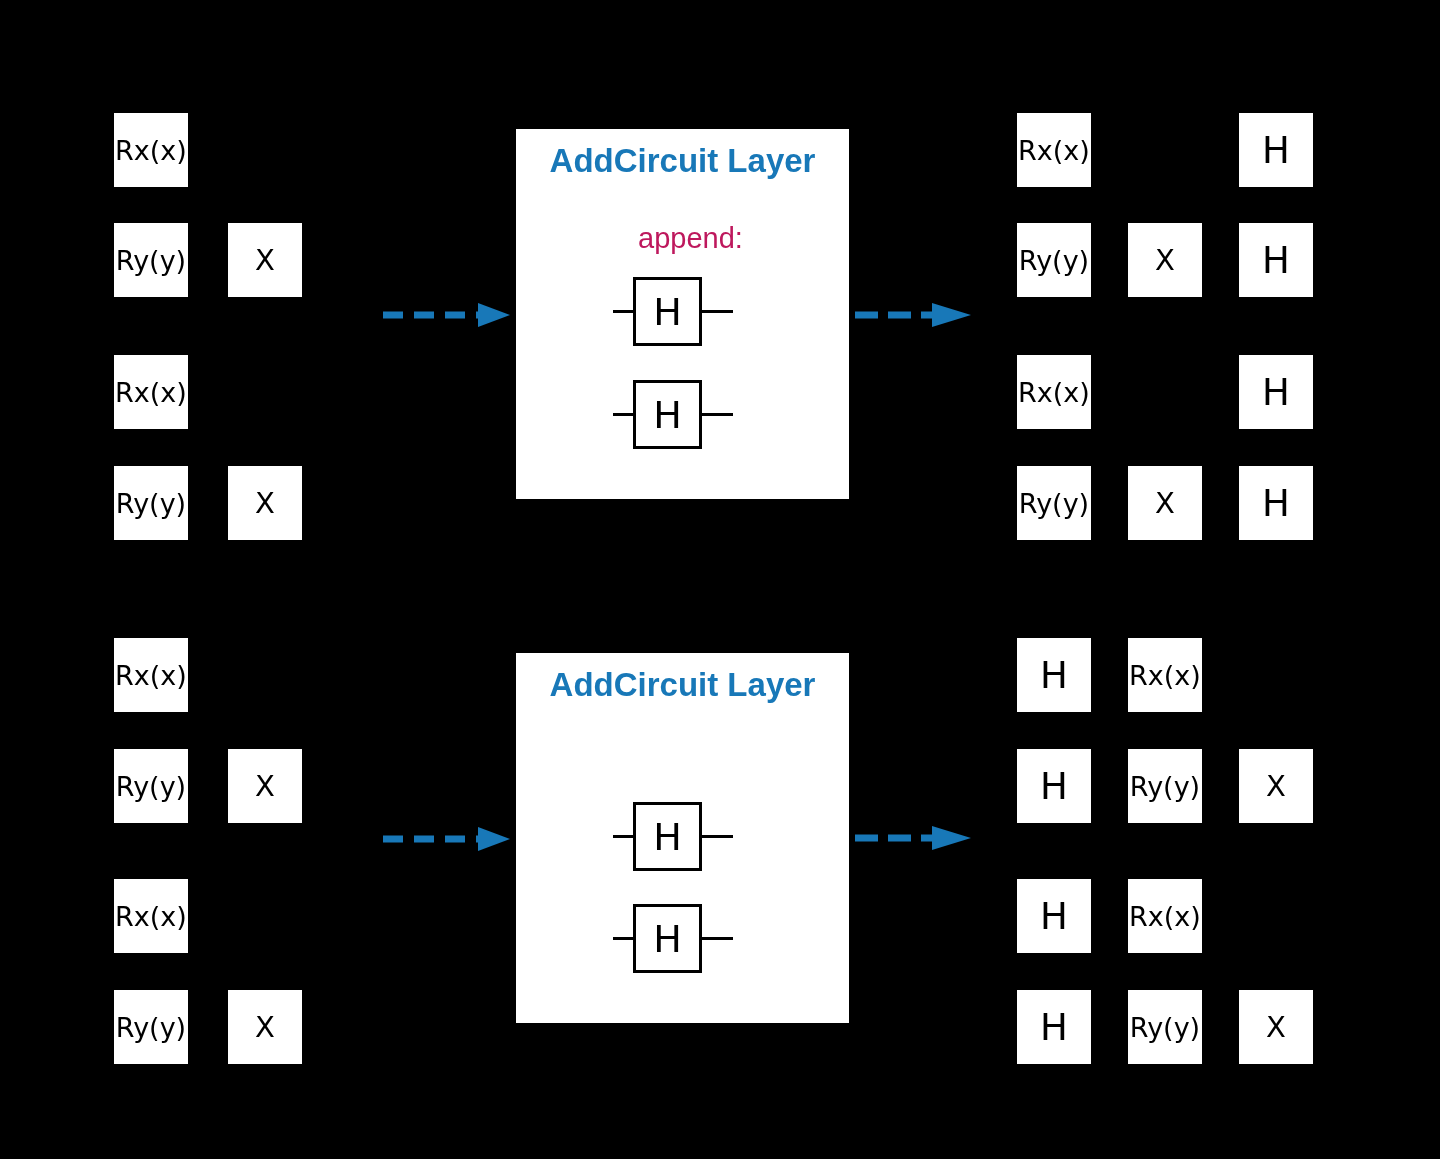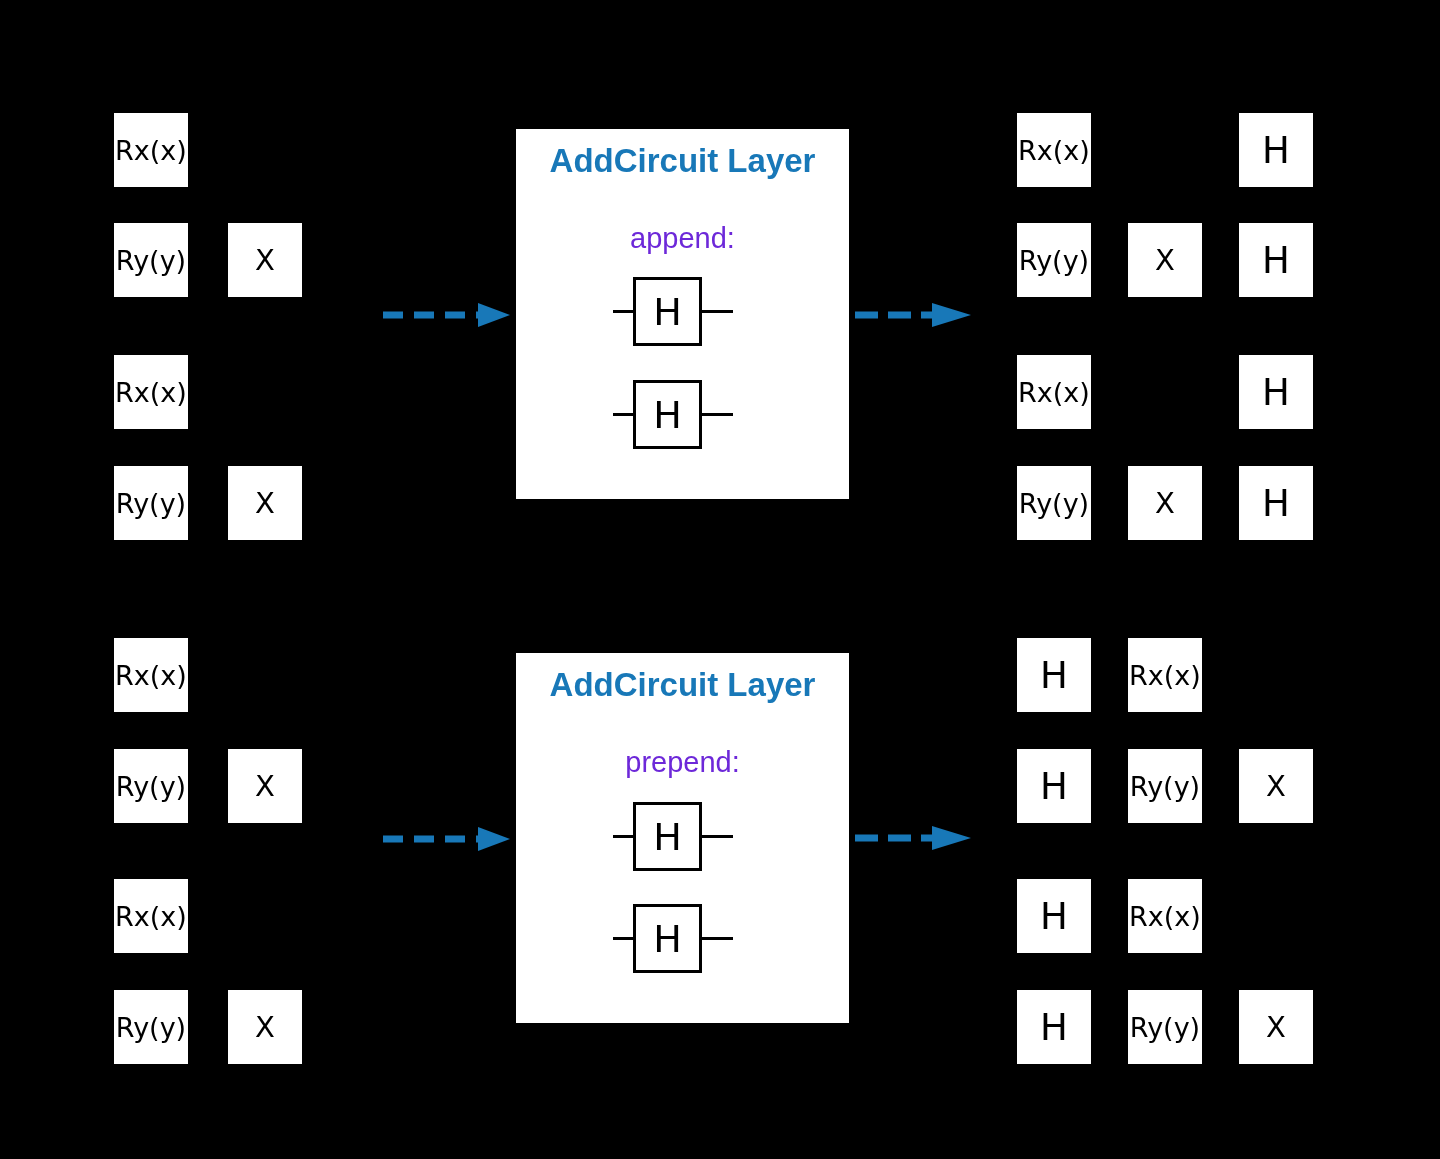--- a/index.html
+++ b/index.html
@@ -18,22 +18,22 @@
   
   .panel{
     position:absolute;width:333px;height:370px;background:#ffffff;text-decoration:underline;
   }
   .panel-title{
     position:absolute;top:13px;left:0;width:100%;text-align:center;
     font-family:"Liberation Sans",sans-serif;font-weight:bold;font-size:33px;
     color:#1878b8;
   }
   .panel-mode{
-    position:absolute;top:93px;left:0;width:100%;text-align:center;
-    font-family:"Liberation Sans",sans-serif;font-size:29px;color:#6d28d9;
+    position:absolute;top:93px;left:8px;width:100%;text-align:center;
+    font-family:"Liberation Sans",sans-serif;font-size:29px;color:#be185d;
   }
   .hunit{
     position:absolute;left:97px;height:69px;display:flex;align-items:center;
   }
   .hbox{
     width:63px;height:63px;border:3px solid #000000;background:#ffffff;
     display:flex;align-items:center;justify-content:center;
     font-size:38px;color:#000000;font-family:"DejaVu Sans",sans-serif;
   }
   .hwire{height:3px;background:#000000;}
@@ -100,21 +100,20 @@
     <div class="gate xg" style="left:228px;top:990px;">X</div>
   </div>
 
   <svg class="arrow" style="left:378px;top:822px;" width="136" height="34">
     <line x1="5" y1="17" x2="100" y2="17" stroke="#1878b8" stroke-width="7" stroke-dasharray="20 11"></line>
     <polygon points="100,5 132,17 100,29" fill="#1878b8"></polygon>
   </svg>
 
   <div class="panel" style="left:516px;top:653px;">
     <div class="panel-title">AddCircuit Layer</div>
-    <div class="panel-mode">prepend:</div>
     <div class="hunit" style="top:149px;">
       <div class="hwire" style="width:20px;"></div>
       <div class="hbox">H</div>
       <div class="hwire" style="width:31px;"></div>
     </div>
     <div class="hunit" style="top:251px;">
       <div class="hwire" style="width:20px;"></div>
       <div class="hbox">H</div>
       <div class="hwire" style="width:31px;"></div>
     </div>

